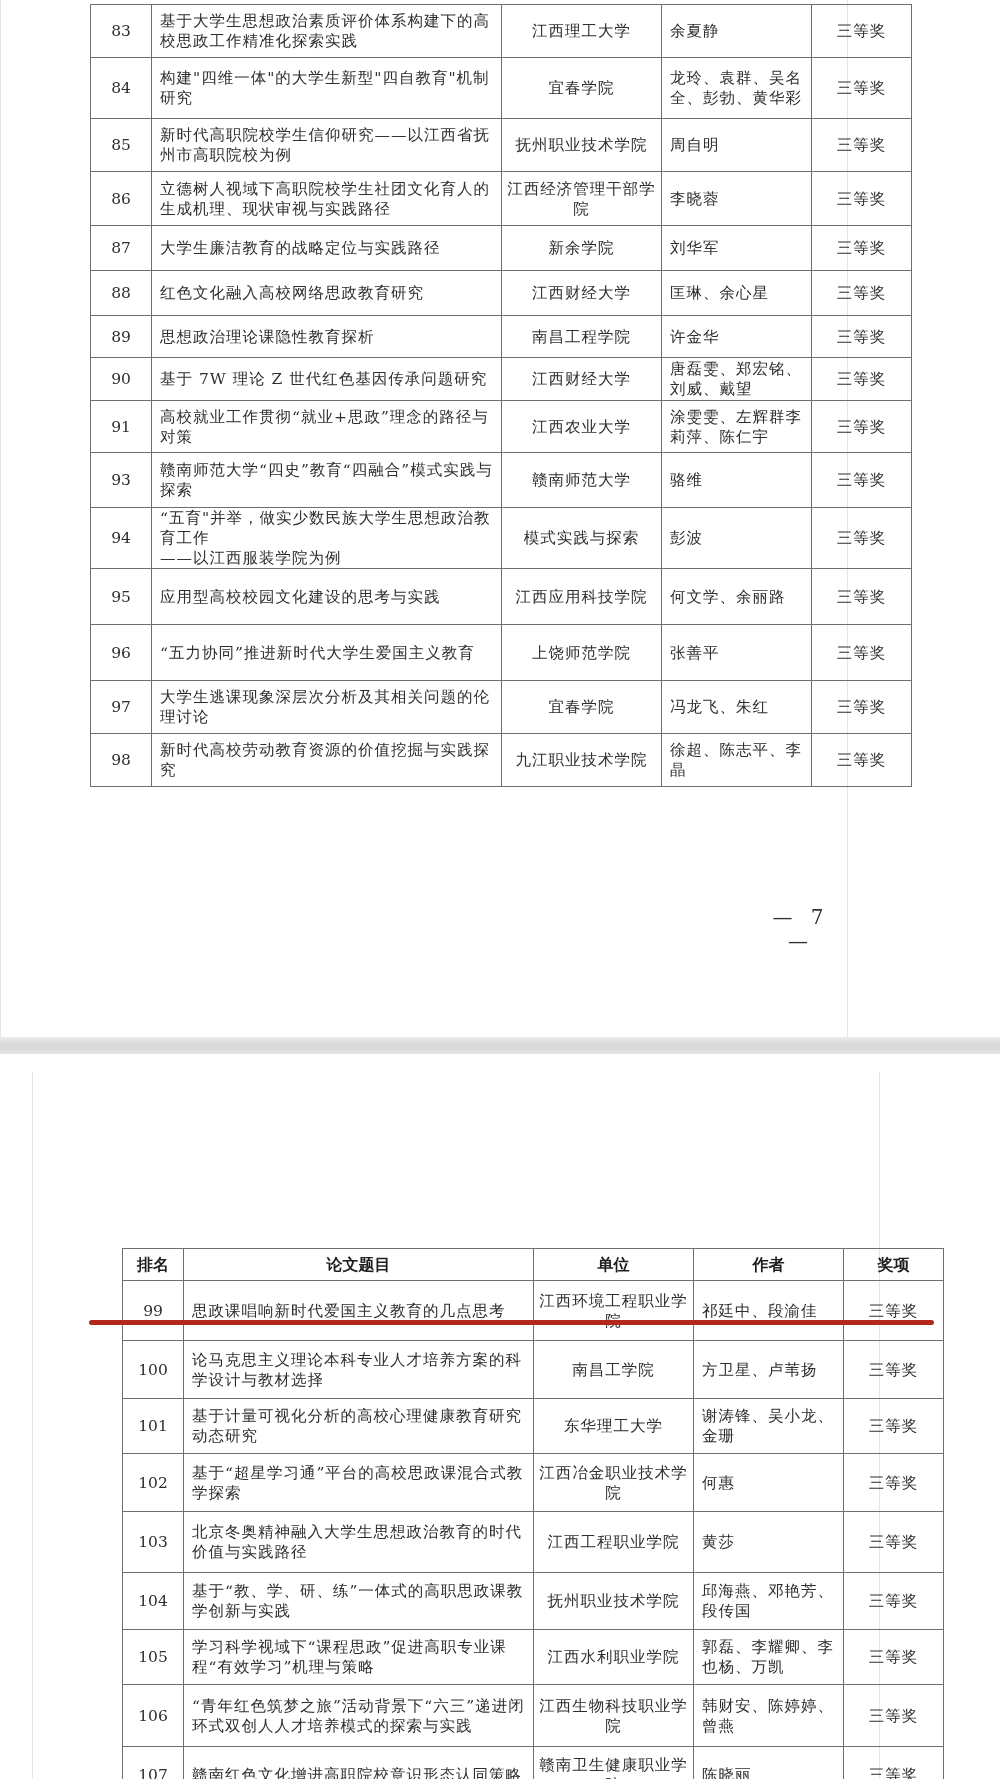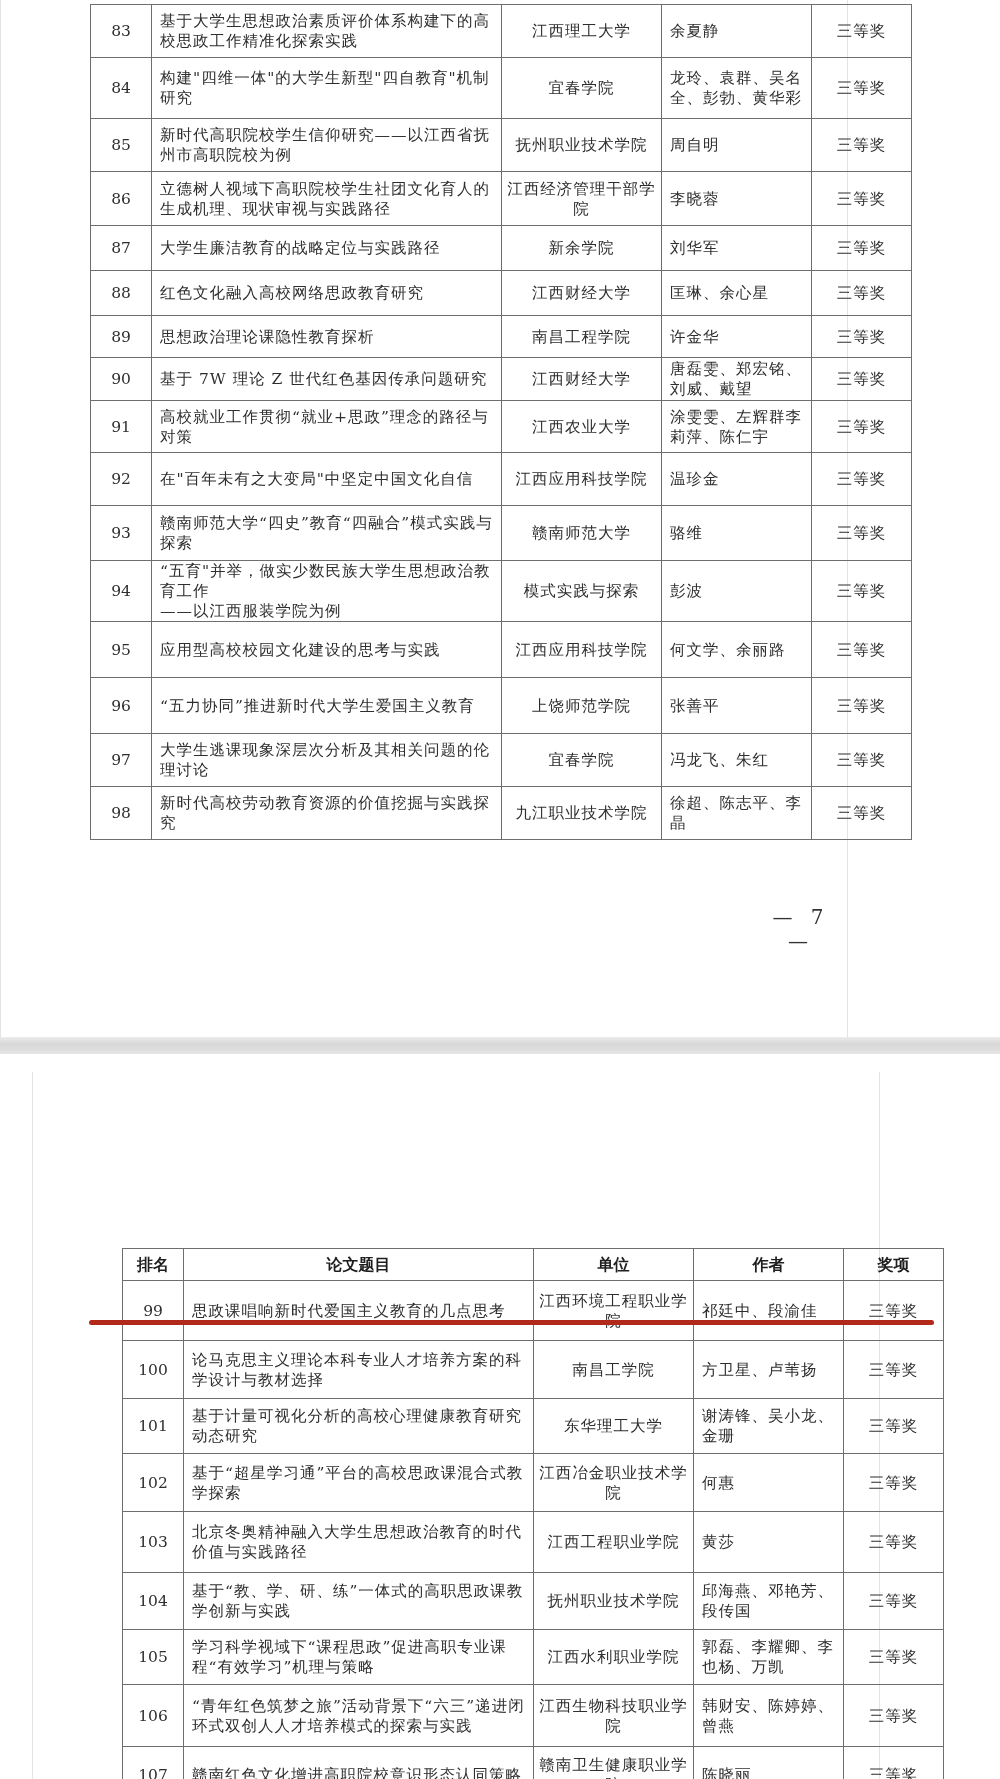--- a/index.html
+++ b/index.html
@@ -117,27 +117,20 @@
           <td class="title" style="white-space: pre-line;">基于 7W 理论 Z 世代红色基因传承问题研究</td>
           <td class="unit">江西财经大学</td>
           <td class="author">唐磊雯、郑宏铭、刘威、戴望</td>
           <td class="award">三等奖</td>
         </tr>
         <tr style="height: 52px;">
           <td class="rank">91</td>
           <td class="title" style="white-space: pre-line;">高校就业工作贯彻“就业+思政”理念的路径与对策</td>
           <td class="unit">江西农业大学</td>
           <td class="author">涂雯雯、左辉群李莉萍、陈仁宇</td>
-          <td class="award">三等奖</td>
-        </tr>
-        <tr style="height: 53px;">
-          <td class="rank">92</td>
-          <td class="title" style="white-space: pre-line;">在"百年未有之大变局"中坚定中国文化自信</td>
-          <td class="unit">江西应用科技学院</td>
-          <td class="author">温珍金</td>
           <td class="award">三等奖</td>
         </tr>
         <tr style="height: 55px;">
           <td class="rank">93</td>
           <td class="title" style="white-space: pre-line;">赣南师范大学“四史”教育“四融合”模式实践与探索</td>
           <td class="unit">赣南师范大学</td>
           <td class="author">骆维</td>
           <td class="award">三等奖</td>
         </tr>
         <tr style="height: 55px;">

